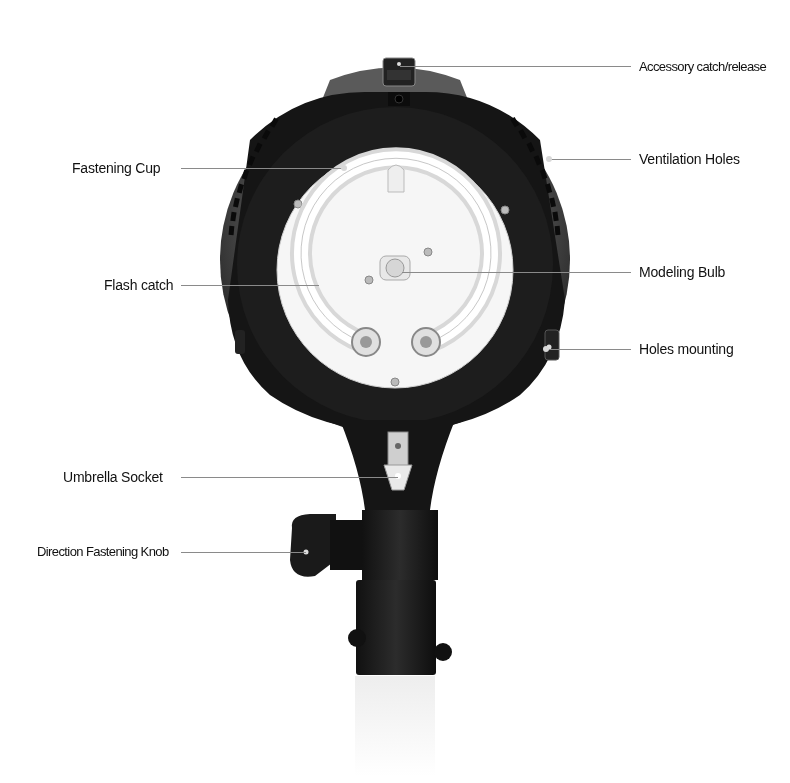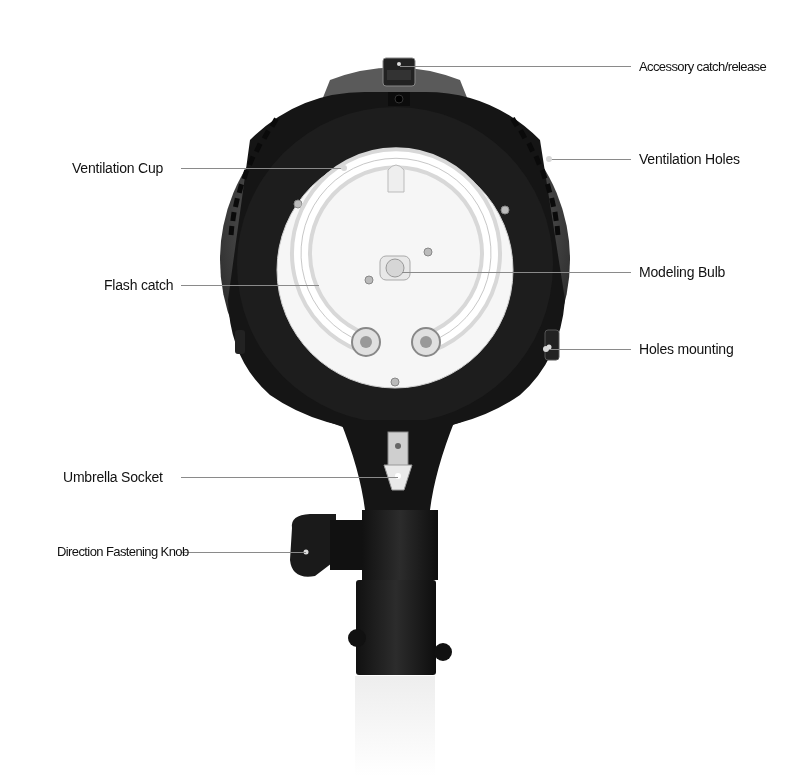--- a/index.html
+++ b/index.html
@@ -129,35 +129,35 @@
       <rect x="330" y="520" width="32" height="50" fill="#111"></rect>
       <circle cx="306" cy="552" r="2.5" fill="#ddd"></circle>
     </g>
   </svg>
 
   <div class="line" style="left:400px;top:66px;width:231px;"></div>
   <div class="label condensed" style="left:639px;top:59px;">Accessory catch/release</div>
 
   <div class="line" style="left:181px;top:168px;width:163px;"></div>
   <div class="dot" style="left:344px;top:168px;"></div>
-  <div class="label" style="left:72px;top:160px;">Ventilation Cup</div>
+  <div class="label" style="left:72px;top:160px;">Fastening Cup</div>
 
   <div class="line" style="left:549px;top:159px;width:82px;"></div>
   <div class="dot" style="left:549px;top:159px;"></div>
   <div class="label" style="left:639px;top:151px;text-align:right;">Ventilation Holes</div>
 
   <div class="line" style="left:181px;top:285px;width:138px;"></div>
   <div class="label" style="left:104px;top:277px;">Flash catch</div>
 
   <div class="line" style="left:402px;top:272px;width:229px;"></div>
   <div class="label" style="left:639px;top:264px;text-align:right;">Modeling Bulb</div>
 
   <div class="line" style="left:546px;top:349px;width:85px;"></div>
   <div class="dot" style="left:546px;top:349px;"></div>
   <div class="label" style="left:639px;top:341px;">Holes mounting</div>
 
   <div class="line" style="left:181px;top:477px;width:217px;"></div>
   <div class="label" style="left:63px;top:469px;text-align:center;">Umbrella Socket</div>
 
   <div class="line" style="left:181px;top:552px;width:125px;"></div>
-  <div class="label condensed" style="left:37px;top:544px;margin-left:20px;">Direction Fastening Knob</div>
+  <div class="label condensed" style="left:37px;top:544px;">Direction Fastening Knob</div>
 
 </div>
 
 </body></html>

